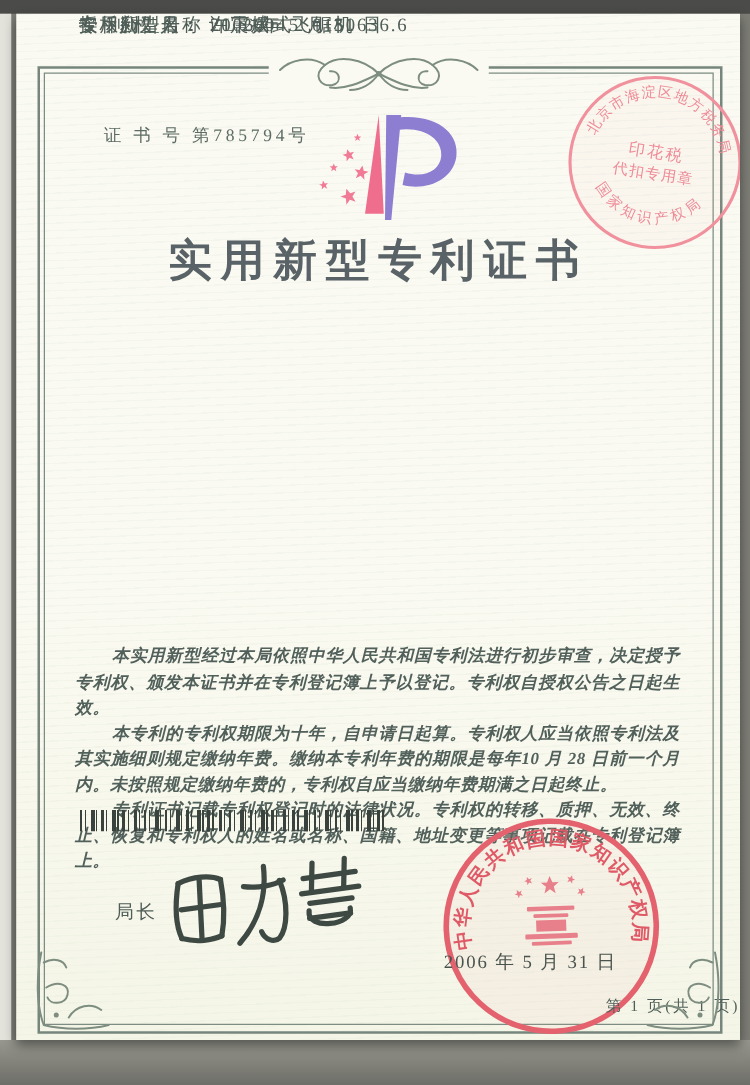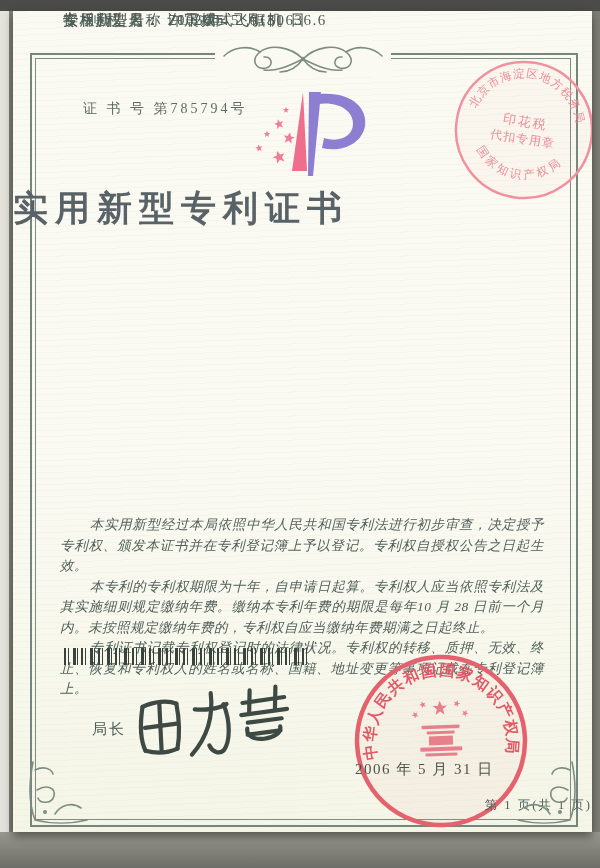--- a/index.html
+++ b/index.html
@@ -27,35 +27,35 @@
   .frame-inner{position:absolute;left:22px;top:47px;width:534px;height:760px;
     border:1px solid #7d8d83;}
   .ornament-top{position:absolute;left:50%;top:30px;transform:translateX(-50%);
     width:176px;height:36px;background:#fbfaf2;z-index:3;display:flex;align-items:center;justify-content:center;}
   .ornament-corner{position:absolute;width:66px;height:70px;z-index:2;}
   .ornament-corner.left{left:12px;top:745px;}
   .ornament-corner.right{right:12px;top:745px;transform:scaleX(-1);}
 
   .cert-no{position:absolute;left:50px;top:89px;font-size:14px;color:#5c6c64;letter-spacing:3px;margin-left:20px;}
   .logo{position:absolute;left:232px;top:75px;width:145px;height:94px;}
-  .page-title{position:absolute;left:0;width:100%;top:174px;text-align:left;
+  .page-title{position:absolute;left:0;width:100%;top:174px;text-align:center;
     font-size:35px;font-weight:600;letter-spacing:7px;color:#596266;}
 
   .field-row{position:absolute;left:50px;font-size:15px;color:#4e5d57;letter-spacing:1.5px;white-space:nowrap;}
   .field-row .val{margin-left:6px;}
   .field-row:nth-of-type(1){top:254px;}
   .field-row:nth-of-type(2){top:304px;}
   .field-row:nth-of-type(3){top:347px;}
   .field-row:nth-of-type(4){top:390px;}
   .field-row:nth-of-type(5){top:433px;}
   .field-row:nth-of-type(6){top:476px;}
 
   .body-text{position:absolute;left:47px;top:504px;width:484px;
     font-size:13.5px;line-height:20.5px;font-style:italic;color:#51605a;
-    text-align:justify;letter-spacing:.5px;}
+    text-align:justify;letter-spacing:.5px;font-weight:bold;}
   .body-text p{margin:0;text-indent:2.2em;}
 
   .barcode{position:absolute;left:51px;top:637px;width:247px;height:17px;
     background:repeating-linear-gradient(90deg,
       #3a423e 0 2px,rgba(0,0,0,0) 2px 4px,
       #3a423e 4px 5px,rgba(0,0,0,0) 5px 9px,
       #3a423e 9px 12px,rgba(0,0,0,0) 12px 13px,
       #3a423e 13px 14px,rgba(0,0,0,0) 14px 17px);}
 
   .signer-label{position:absolute;left:79px;top:709px;font-size:15px;color:#4e5d57;letter-spacing:2px;text-align:center;}

